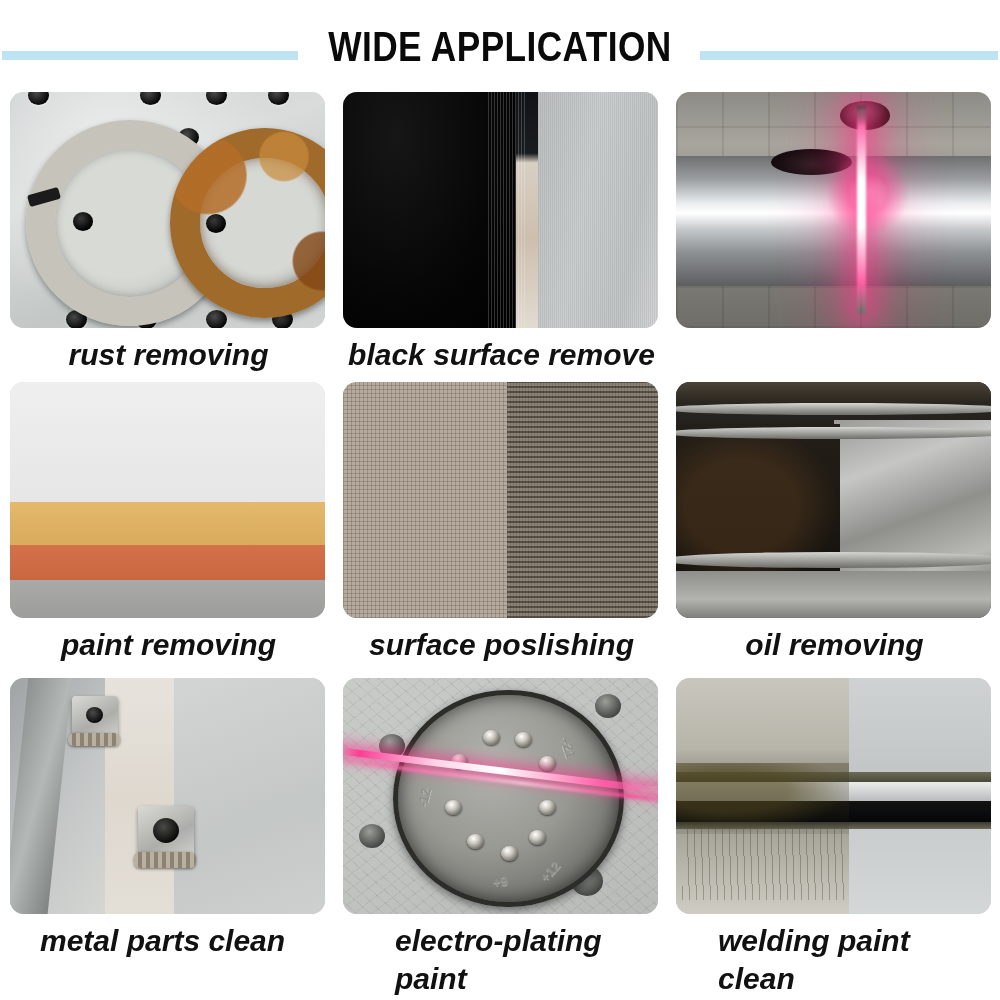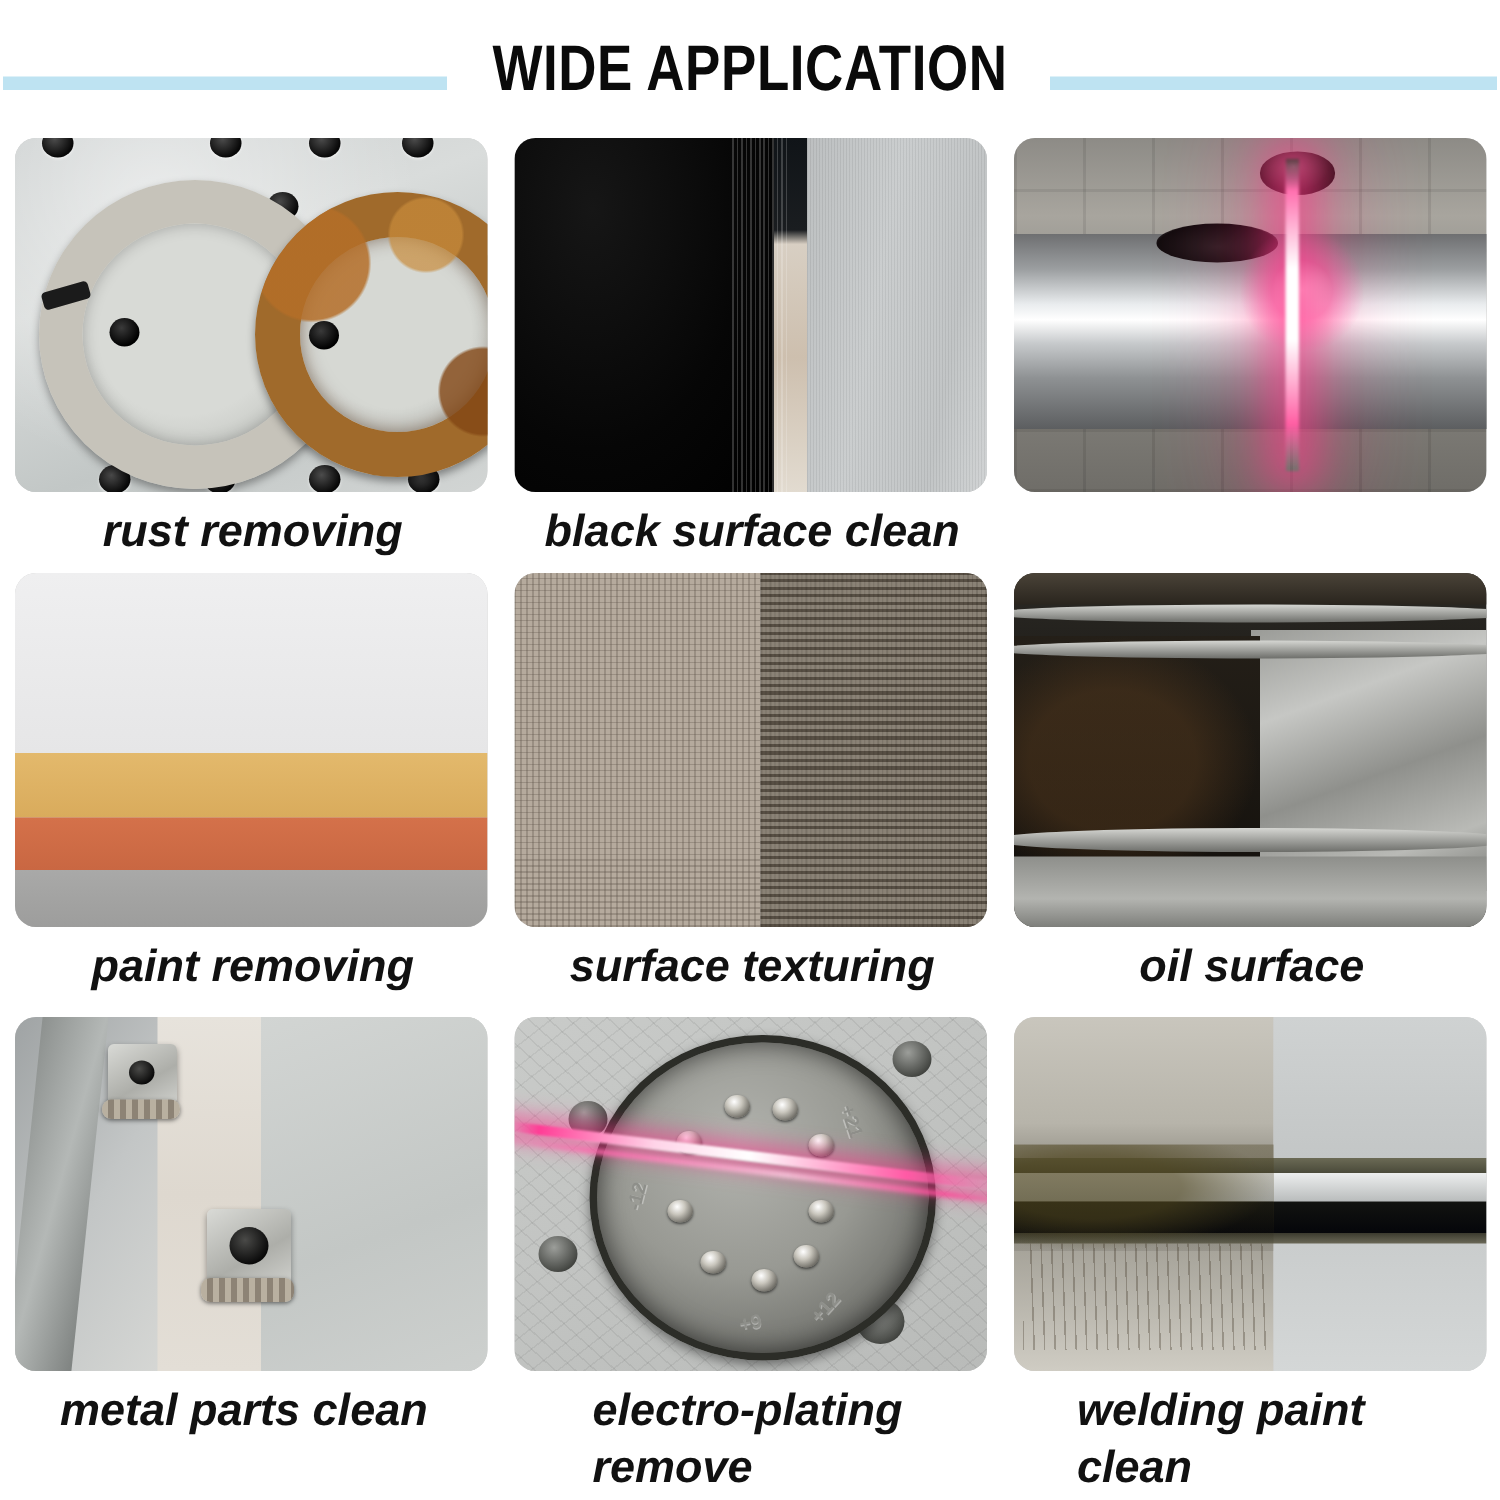--- a/index.html
+++ b/index.html
@@ -393,21 +393,21 @@
       <div class="photo-wrap">
         <div class="photo">
           <div class="ph">
             <div class="blk-right"></div>
             <div class="blk-strip"></div>
             <div class="blk-left"></div>
             <div class="blk-fuzz"></div>
           </div>
         </div>
       </div>
-      <div class="caption center">black surface clean</div>
+      <div class="caption center">black surface remove</div>
     </div>
 
     <div class="cell">
       <div class="photo-wrap">
         <div class="photo">
           <div class="ph pipe-bg">
             <div class="pipe-grid"></div>
             <div class="pipe"></div>
             <div class="pipe-dark"></div>
             <div class="blob"></div>
@@ -437,38 +437,38 @@
 
     <div class="cell">
       <div class="photo-wrap">
         <div class="photo">
           <div class="ph">
             <div class="fab-l"></div>
             <div class="fab-r"></div>
           </div>
         </div>
       </div>
-      <div class="caption center">surface texturing</div>
+      <div class="caption center">surface poslishing</div>
     </div>
 
     <div class="cell">
       <div class="photo-wrap">
         <div class="photo">
           <div class="ph oil-bg">
             <div class="oil-clean"></div>
             <div class="oil-dirty"></div>
             <div class="oil-topband"></div>
             <div class="oil-rib r1"></div>
             <div class="oil-rib r2"></div>
             <div class="oil-rib r3"></div>
             <div class="oil-bottom"></div>
           </div>
         </div>
       </div>
-      <div class="caption center">oil surface</div>
+      <div class="caption center">oil removing</div>
     </div>
   </div>
 
   <div class="row r3">
 
     <div class="cell">
       <div class="photo-wrap">
         <div class="photo">
           <div class="ph panel-bg">
             <div class="panel-strip"></div>
@@ -509,21 +509,21 @@
             <div class="mark" style="left:214px; top:62px;  transform:rotate(72deg);">+21</div>
             <div class="mark" style="left:72px;  top:112px; transform:rotate(-76deg);">-12</div>
             <div class="mark" style="left:196px; top:186px; transform:rotate(-48deg);">+12</div>
             <div class="mark" style="left:150px; top:196px; transform:rotate(-10deg);">+9</div>
             <div class="laser-line2"></div>
             <div class="laser-line"></div>
           </div>
         </div>
       </div>
       <div class="caption indent">electro-plating
-remove</div>
+paint</div>
     </div>
 
     <div class="cell">
       <div class="photo-wrap">
         <div class="photo">
           <div class="ph">
             <div class="seam-l"></div>
             <div class="seam-r"></div>
             <div class="seam-band sb1"></div>
             <div class="seam-band sb2"></div>

